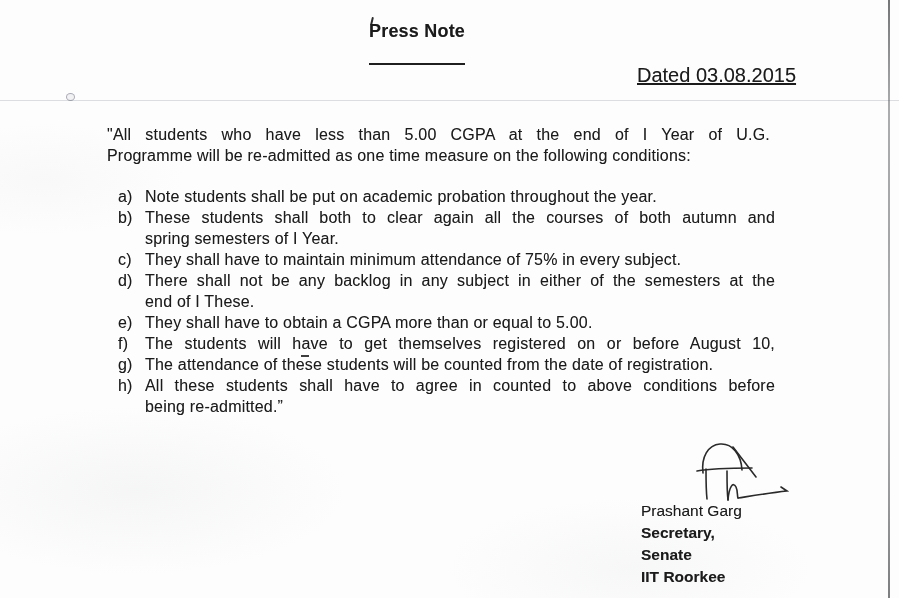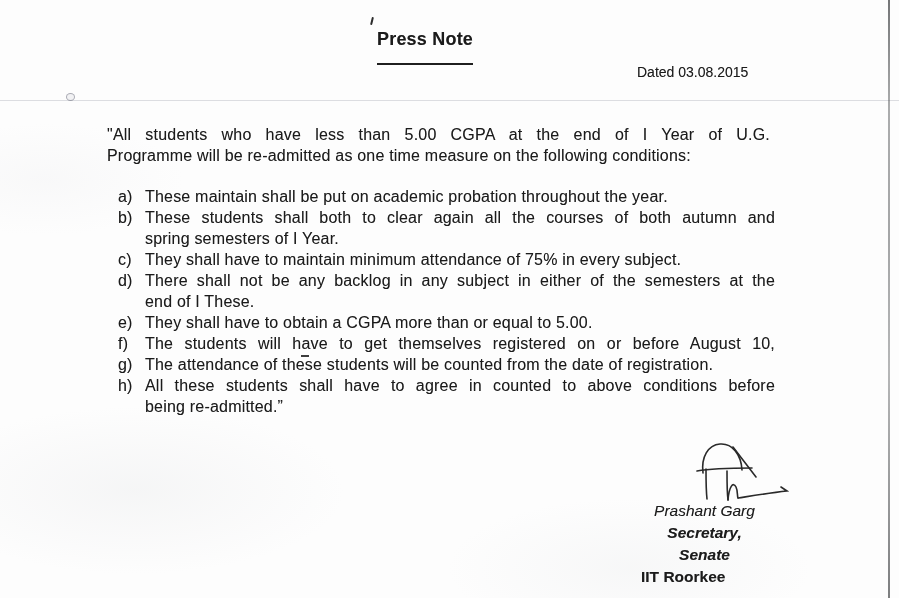--- a/index.html
+++ b/index.html
@@ -39,27 +39,28 @@
   .tickmark {
     position: absolute; left: 371px; top: 17px; width: 2px; height: 8px;
     background: #2c2c2c; transform: rotate(14deg); border-radius: 1px;
   }
   .dashmark {
     position: absolute; left: 301px; top: 355px; width: 8px; height: 2px;
     background: #3d3d3d;
   }
 
   .title {
-    position: absolute; top: 21px; left: 369px; margin: 8px;
+    position: absolute; top: 21px; left: 369px; margin: 0;
     font-size: 18px; font-weight: bold; letter-spacing: 0.2px;
-    border-bottom: 2.5px solid #1f1f1f; padding-bottom: 13px;
+    border-bottom: 2.5px solid #1f1f1f; padding-bottom: 21px;
   }
   .dated {
     position: absolute; top: 64px; left: 637px;
-    font-size: 14px;
+    font-size: 20px;
+    text-decoration: underline;
   }
 
   .intro {
     position: absolute; top: 124px; left: 107px; width: 663px;
     font-size: 16px; line-height: 21px; letter-spacing: 0.2px;
   }
   .jline { text-align: justify; text-align-last: justify; text-justify: inter-word; }
 
   .conditions {
     position: absolute; top: 186px; left: 118px; width: 657px;
@@ -68,21 +69,21 @@
   }
   .cond-item { position: relative; padding-left: 27px; }
   .marker { position: absolute; left: 0; top: 0; }
 
   .squiggle { position: absolute; left: 693px; top: 440px; }
 
   .sig {
     position: absolute; left: 641px; top: 500px; width: 127px;
     font-size: 15.5px; line-height: 22px;
   }
-  .sig .r { text-align: center; font-style: italic; }
+  .sig .r { text-align: left; }
   .sig .l { text-align: left; }
   .sig .bold { font-weight: bold; }
 </style>
 </head>
 <body>
 
 <div class="page">
 
   <div class="hline"></div>
   <div class="vline"></div>
@@ -95,21 +96,21 @@
   <div class="dated">Dated 03.08.2015</div>
 
   <div class="intro">
     <div class="jline">"All students who have less than 5.00 CGPA at the end of I Year of U.G.</div>
     <div>Programme will be re-admitted as one time measure on the following conditions:</div>
   </div>
 
   <ol class="conditions" id="conditions">
       <li class="cond-item">
         <span class="marker">a)</span>
-        <div>These maintain shall be put on academic probation throughout the year.</div>
+        <div>Note students shall be put on academic probation throughout the year.</div>
       </li>
       <li class="cond-item">
         <span class="marker">b)</span>
         <div class="jline">These students shall both to clear again all the courses of both autumn and</div>
         <div>spring semesters of I Year.</div>
       </li>
       <li class="cond-item">
         <span class="marker">c)</span>
         <div>They shall have to maintain minimum attendance of 75% in every subject.</div>
       </li>

